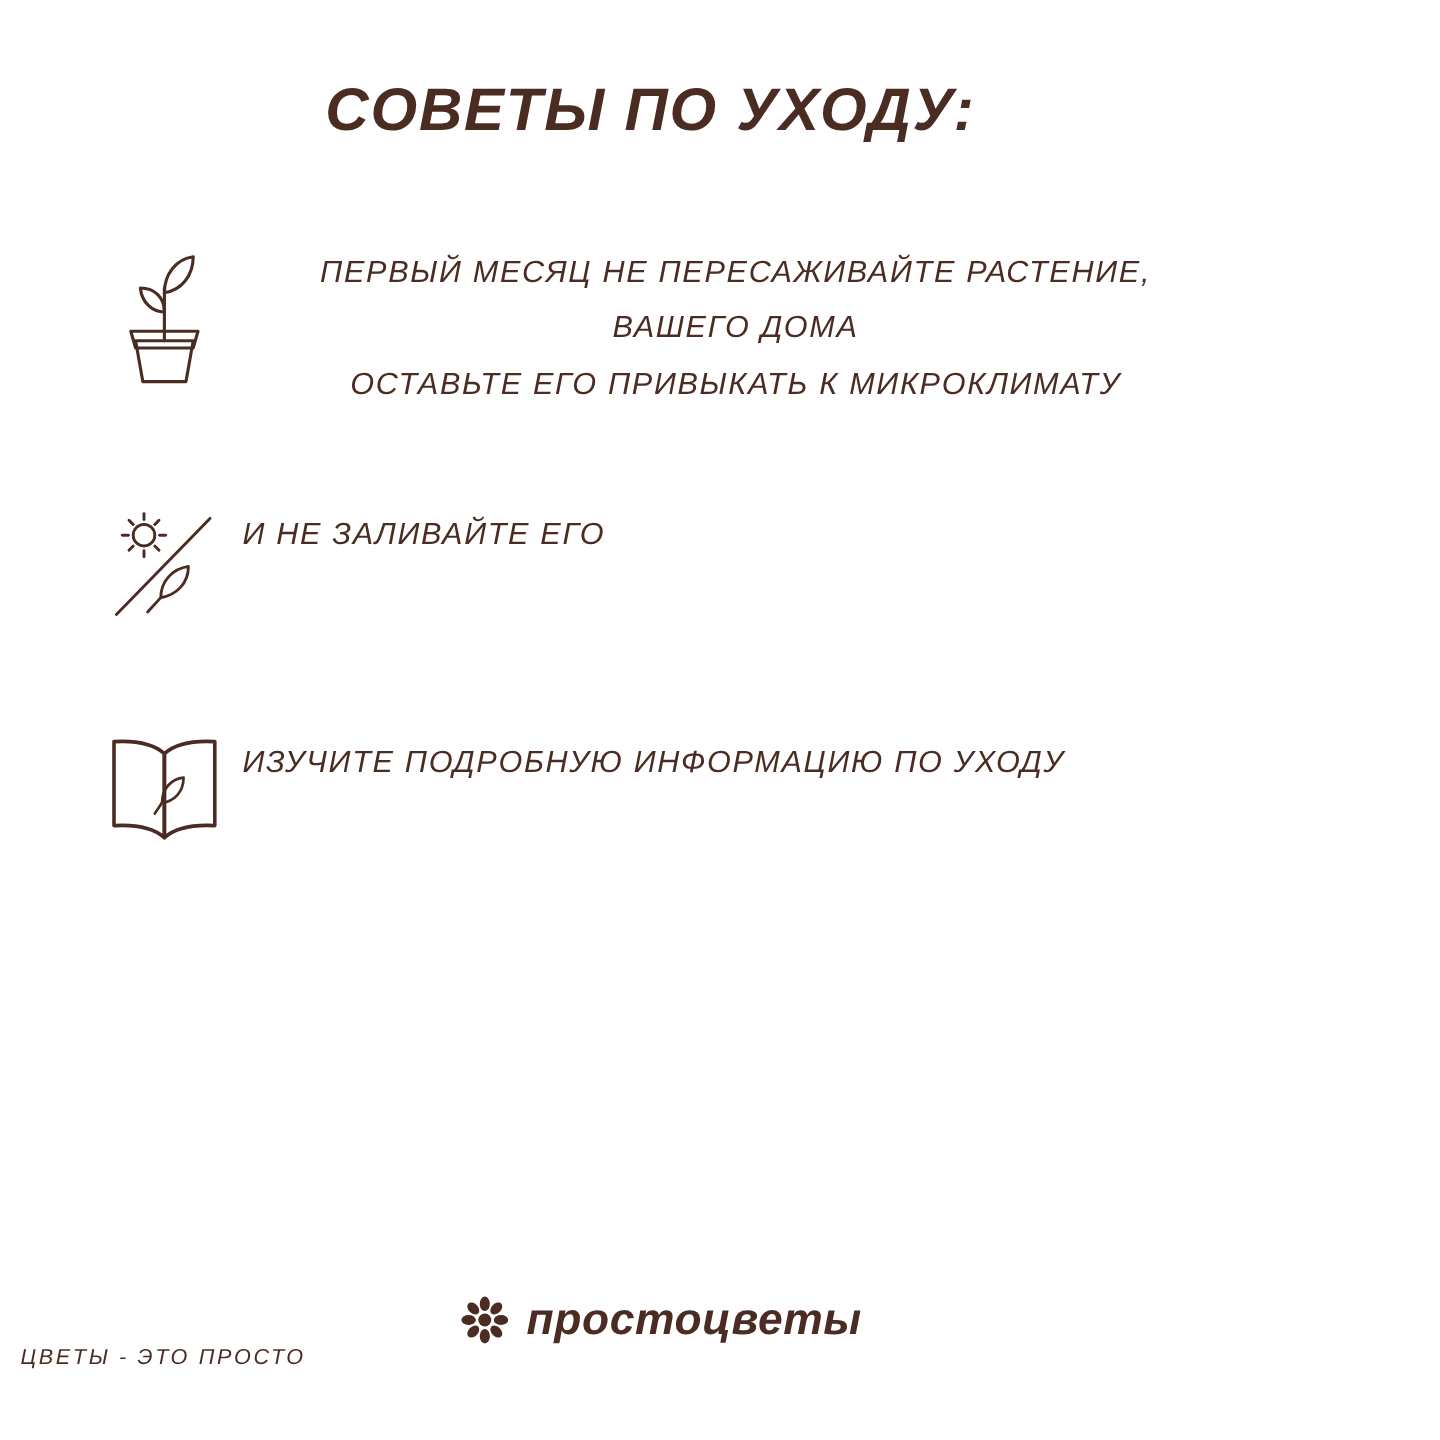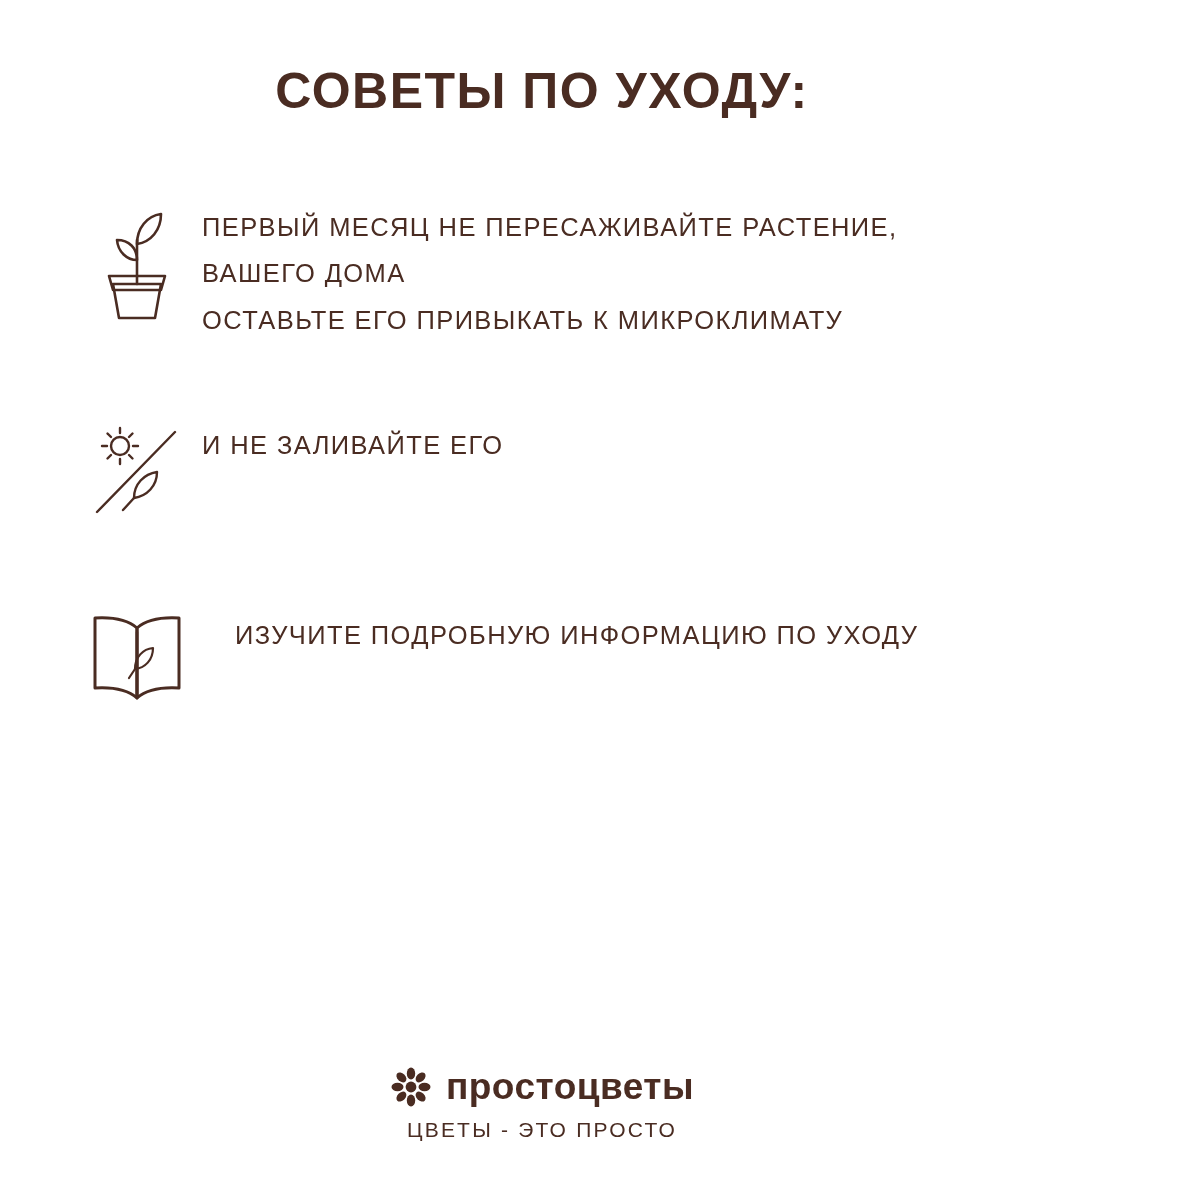--- a/index.html
+++ b/index.html
@@ -12,20 +12,21 @@
     background: #ffffff;
     font-family: "Liberation Sans", sans-serif;
     color: #4a2c22;
     overflow: hidden;
   }
   .page {
     position: relative;
     width: 1084px;
     height: 1200px;
     box-sizing: border-box;
+    font-style: italic;
   }
   .title {
     text-align: center;
     font-size: 50px;
     font-weight: bold;
     letter-spacing: 1.5px;
     color: #4a2c22;
     margin: 0;
     padding-top: 62px;
     text-transform: uppercase;
@@ -57,54 +58,53 @@
     color: #4a2c22;
     text-transform: uppercase;
     padding-top: 6px;
   }
   .tip-text .line {
     display: block;
     white-space: nowrap;
   }
 
   
-  .tip-1 { margin-bottom: 60px; }
+  .tip-1 { margin-bottom: 60px; text-align: center; }
   .tip-1 .tip-icon { height: 150px; align-items: flex-start; padding-top: 8px; }
   .tip-2 { margin-bottom: 66px; }
   .tip-2 .tip-icon { height: 120px; align-items: flex-start; padding-top: 4px; }
-  .tip-3 { margin-bottom: 54px; gap: 33px; }
+  .tip-3 { margin-bottom: 54px; }
   .tip-3 .tip-icon { height: 110px; align-items: flex-start; padding-top: 6px; }
   .tip-4 .tip-icon { height: 95px; align-items: flex-start; padding-top: 0px; }
 
   .footer {
     position: absolute;
-    left: 0;
+    left: 17px;
     right: 0;
     bottom: 58px;
-    text-align: center;
+    text-align: left;
   }
   .logo-row {
     display: flex;
     align-items: center;
     justify-content: center;
     gap: 14px;
   }
   .logo-mark {
     width: 42px;
     height: 42px;
   }
   .logo-name {
     font-size: 37px;
     font-weight: bold;
     letter-spacing: 0.5px;
     color: #4a2c22;
   }
   .logo-tagline {
-    margin-top: 10px;
-    font-size: 21px;
+    font-size: 18px;
     letter-spacing: 2.2px;
     color: #4a2c22;
     text-transform: uppercase;
   }
 </style>
 </head>
 <body>
 
 <div class="page">
 

